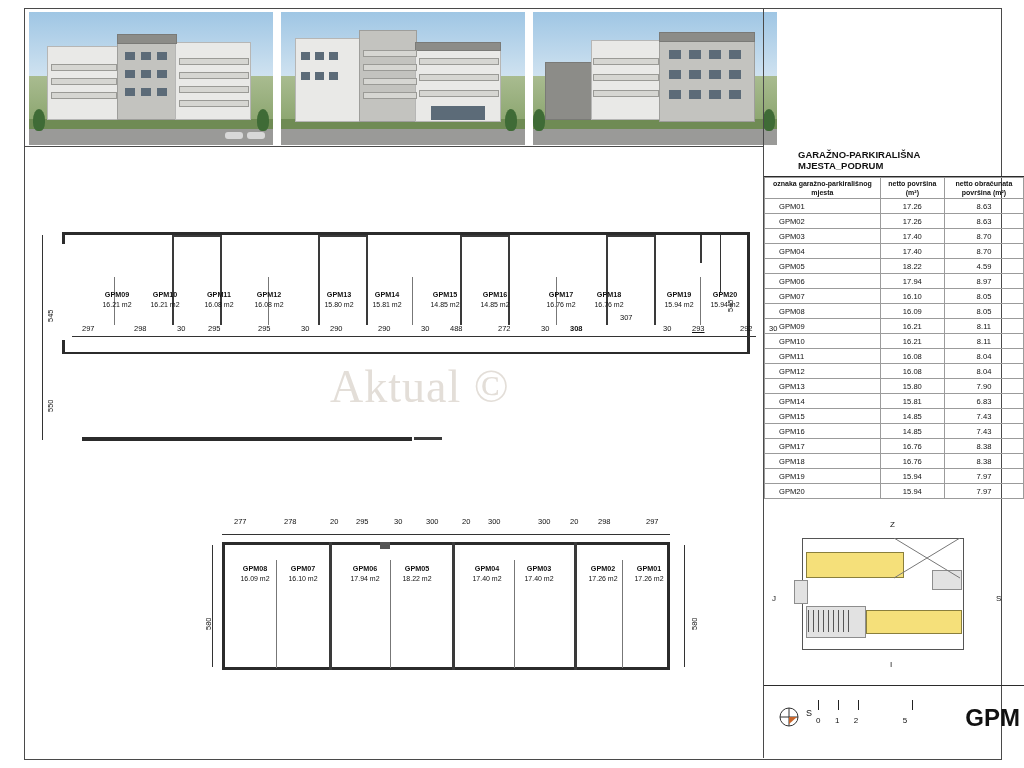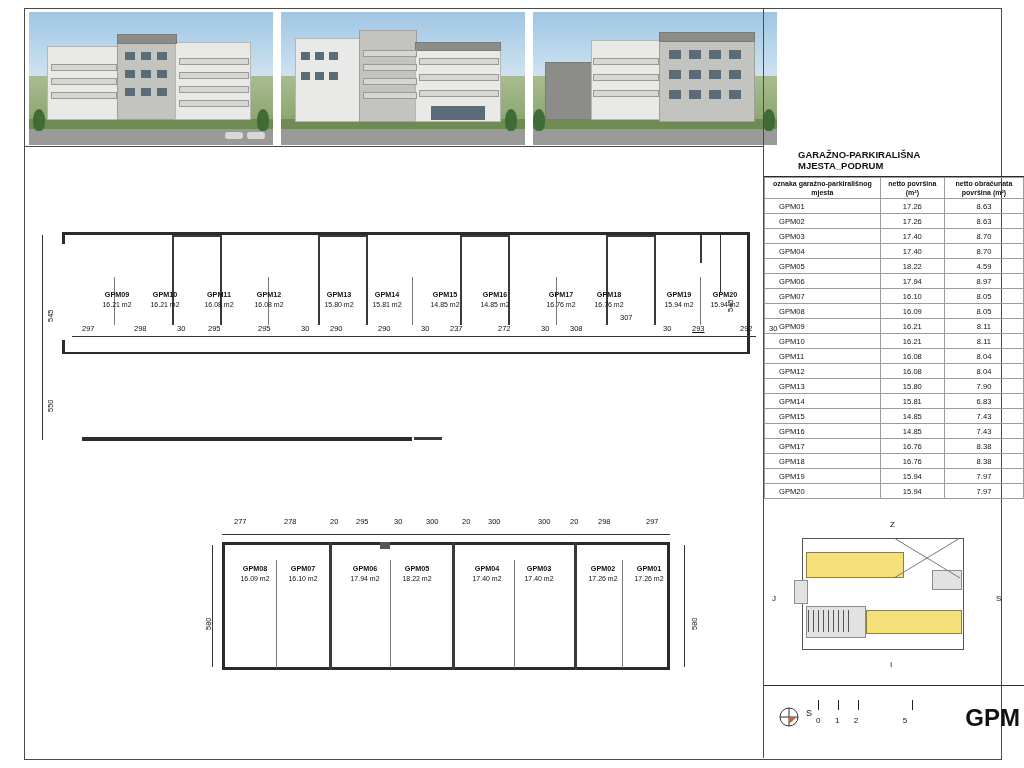--- a/index.html
+++ b/index.html
@@ -204,20 +204,21 @@
       <div class="win" style="left:176px; top:78px; width:12px; height:9px;"></div>
       <div class="win" style="left:196px; top:78px; width:12px; height:9px;"></div>
       <div class="tree" style="left:0px;"></div>
       <div class="tree" style="left:230px;"></div>
     </div>
   </div>
 
   <div class="divider-h" style="left:24px; top:146px; width:740px;"></div>
   <div class="divider-v" style="left:763px; top:8px; height:750px;"></div>
 
+  <div id="watermark">Aktual ©</div>
 
   <div id="plan-top">
 
     <div class="pwall" style="left:22px; top:0px; width:688px; height:3px;"></div>
     <div class="pwall" style="left:22px; top:0px; width:3px; height:12px;"></div>
     <div class="pwall" style="left:22px; top:108px; width:3px; height:14px;"></div>
     <div class="pwall" style="left:22px; top:120px; width:688px; height:2px;"></div>
     <div class="pwall" style="left:707px; top:0px; width:3px; height:122px;"></div>
 
     <div class="pline" style="left:132px; top:3px; width:2px; height:90px;"></div>
@@ -295,24 +296,24 @@
     <div class="dimline" style="left:32px; top:104px; width:684px;"></div>
     <div class="dimtext" style="left:42px; top:92px;">297</div>
     <div class="dimtext" style="left:94px; top:92px;">298</div>
     <div class="dimtext" style="left:137px; top:92px;">30</div>
     <div class="dimtext" style="left:168px; top:92px;">295</div>
     <div class="dimtext" style="left:218px; top:92px;">295</div>
     <div class="dimtext" style="left:261px; top:92px;">30</div>
     <div class="dimtext" style="left:290px; top:92px;">290</div>
     <div class="dimtext" style="left:338px; top:92px;">290</div>
     <div class="dimtext" style="left:381px; top:92px;">30</div>
-    <div class="dimtext" style="left:410px; top:92px;">237</div>
+    <div class="dimtext" style="left:410px; top:92px;">488</div>
     <div class="dimtext" style="left:458px; top:92px;">272</div>
     <div class="dimtext" style="left:501px; top:92px;">30</div>
-    <div class="dimtext" style="left:530px; top:92px;">308</div>
+    <div class="dimtext" style="left:530px; top:92px;font-weight:bold;">308</div>
     <div class="dimtext" style="left:580px; top:81px;">307</div>
     <div class="dimtext" style="left:623px; top:92px;">30</div>
     <div class="dimtext" style="left:652px; top:92px;text-decoration:underline;">293</div>
     <div class="dimtext" style="left:700px; top:92px;">292</div>
     <div class="dimtext" style="left:729px; top:92px;">30</div>
 
     <div class="vdim" style="left:6px; top:90px;">545</div>
     <div class="vdim" style="left:6px; top:180px;">550</div>
     <div class="vdim" style="left:686px; top:80px;">545</div>
     <div class="dimline" style="left:2px; top:3px; width:1px; height:100px; background:#333;"></div>

